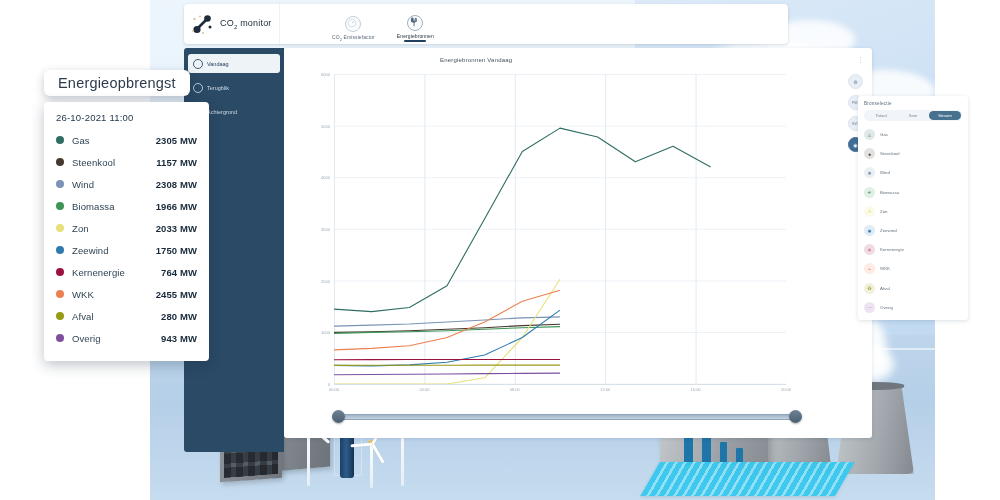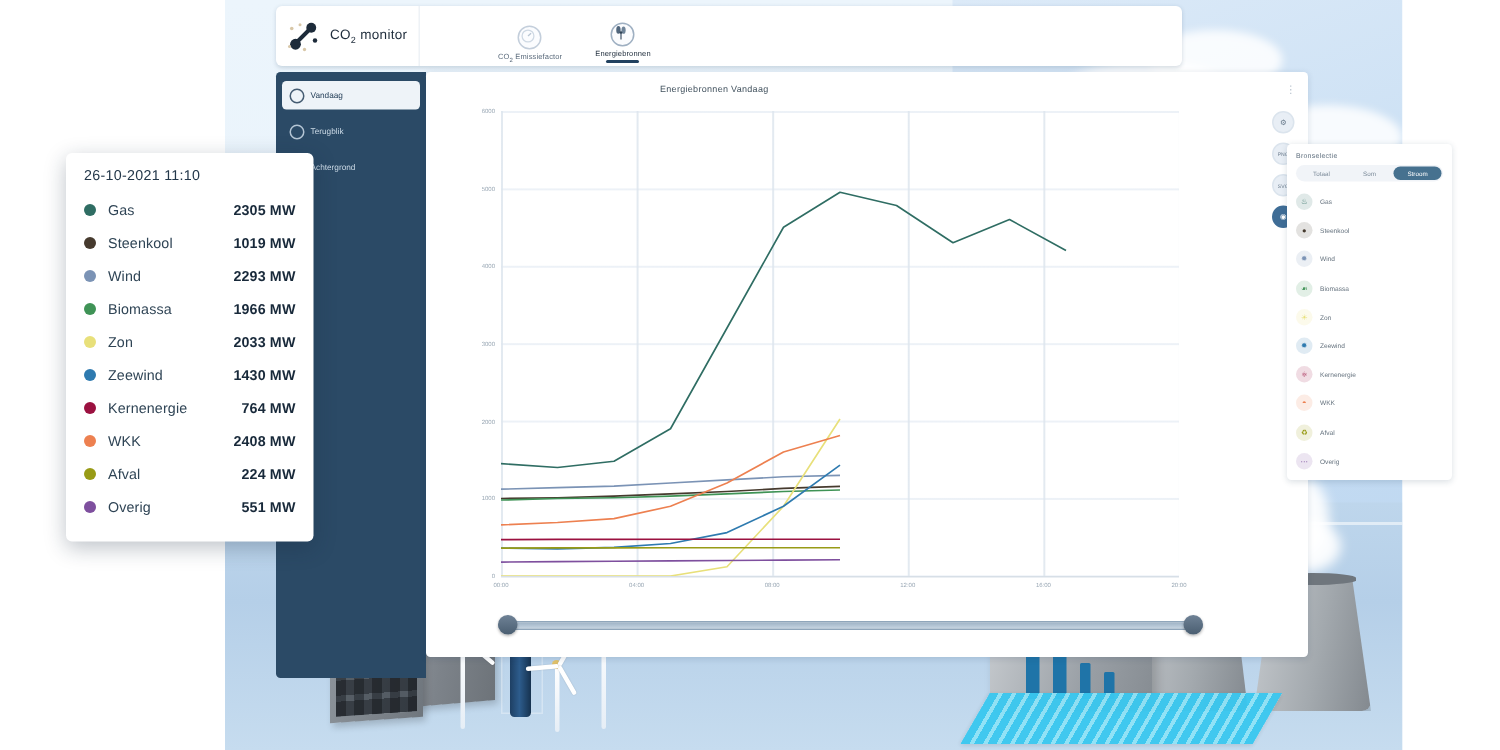--- a/index.html
+++ b/index.html
@@ -412,69 +412,70 @@
             </div>
             <div class="srow">
               <span class="sicon" style="background:#7e4f9e26;color:#7e4f9e">⋯</span>
               <span class="slabel">Overig</span>
             </div>
           </div>
       </div>
     </div>
   </div>
 
+  <div class="pill">Energieopbrengst</div>
   <div class="tip">
-    <div class="tipdate">26-10-2021 11:10</div>
+    <div class="tipdate">26-10-2021 11:00</div>
     <div id="tiprows">
         <div class="tiprow">
           <span class="tdot" style="background:#2f6d63"></span>
           <span class="tname">Gas</span>
           <span class="tval">2305 MW</span>
         </div>
         <div class="tiprow">
           <span class="tdot" style="background:#463a2e"></span>
           <span class="tname">Steenkool</span>
-          <span class="tval">1019 MW</span>
+          <span class="tval">1157 MW</span>
         </div>
         <div class="tiprow">
           <span class="tdot" style="background:#7b93b5"></span>
           <span class="tname">Wind</span>
-          <span class="tval">2293 MW</span>
+          <span class="tval">2308 MW</span>
         </div>
         <div class="tiprow">
           <span class="tdot" style="background:#3f9356"></span>
           <span class="tname">Biomassa</span>
           <span class="tval">1966 MW</span>
         </div>
         <div class="tiprow">
           <span class="tdot" style="background:#e8e07a"></span>
           <span class="tname">Zon</span>
           <span class="tval">2033 MW</span>
         </div>
         <div class="tiprow">
           <span class="tdot" style="background:#2e7aaf"></span>
           <span class="tname">Zeewind</span>
-          <span class="tval">1430 MW</span>
+          <span class="tval">1750 MW</span>
         </div>
         <div class="tiprow">
           <span class="tdot" style="background:#9b1140"></span>
           <span class="tname">Kernenergie</span>
           <span class="tval">764 MW</span>
         </div>
         <div class="tiprow">
           <span class="tdot" style="background:#ed8050"></span>
           <span class="tname">WKK</span>
-          <span class="tval">2408 MW</span>
+          <span class="tval">2455 MW</span>
         </div>
         <div class="tiprow">
           <span class="tdot" style="background:#989b16"></span>
           <span class="tname">Afval</span>
-          <span class="tval">224 MW</span>
+          <span class="tval">280 MW</span>
         </div>
         <div class="tiprow">
           <span class="tdot" style="background:#7e4f9e"></span>
           <span class="tname">Overig</span>
-          <span class="tval">551 MW</span>
+          <span class="tval">943 MW</span>
         </div>
       </div>
   </div>
 
 </div>
 
 </body></html>

